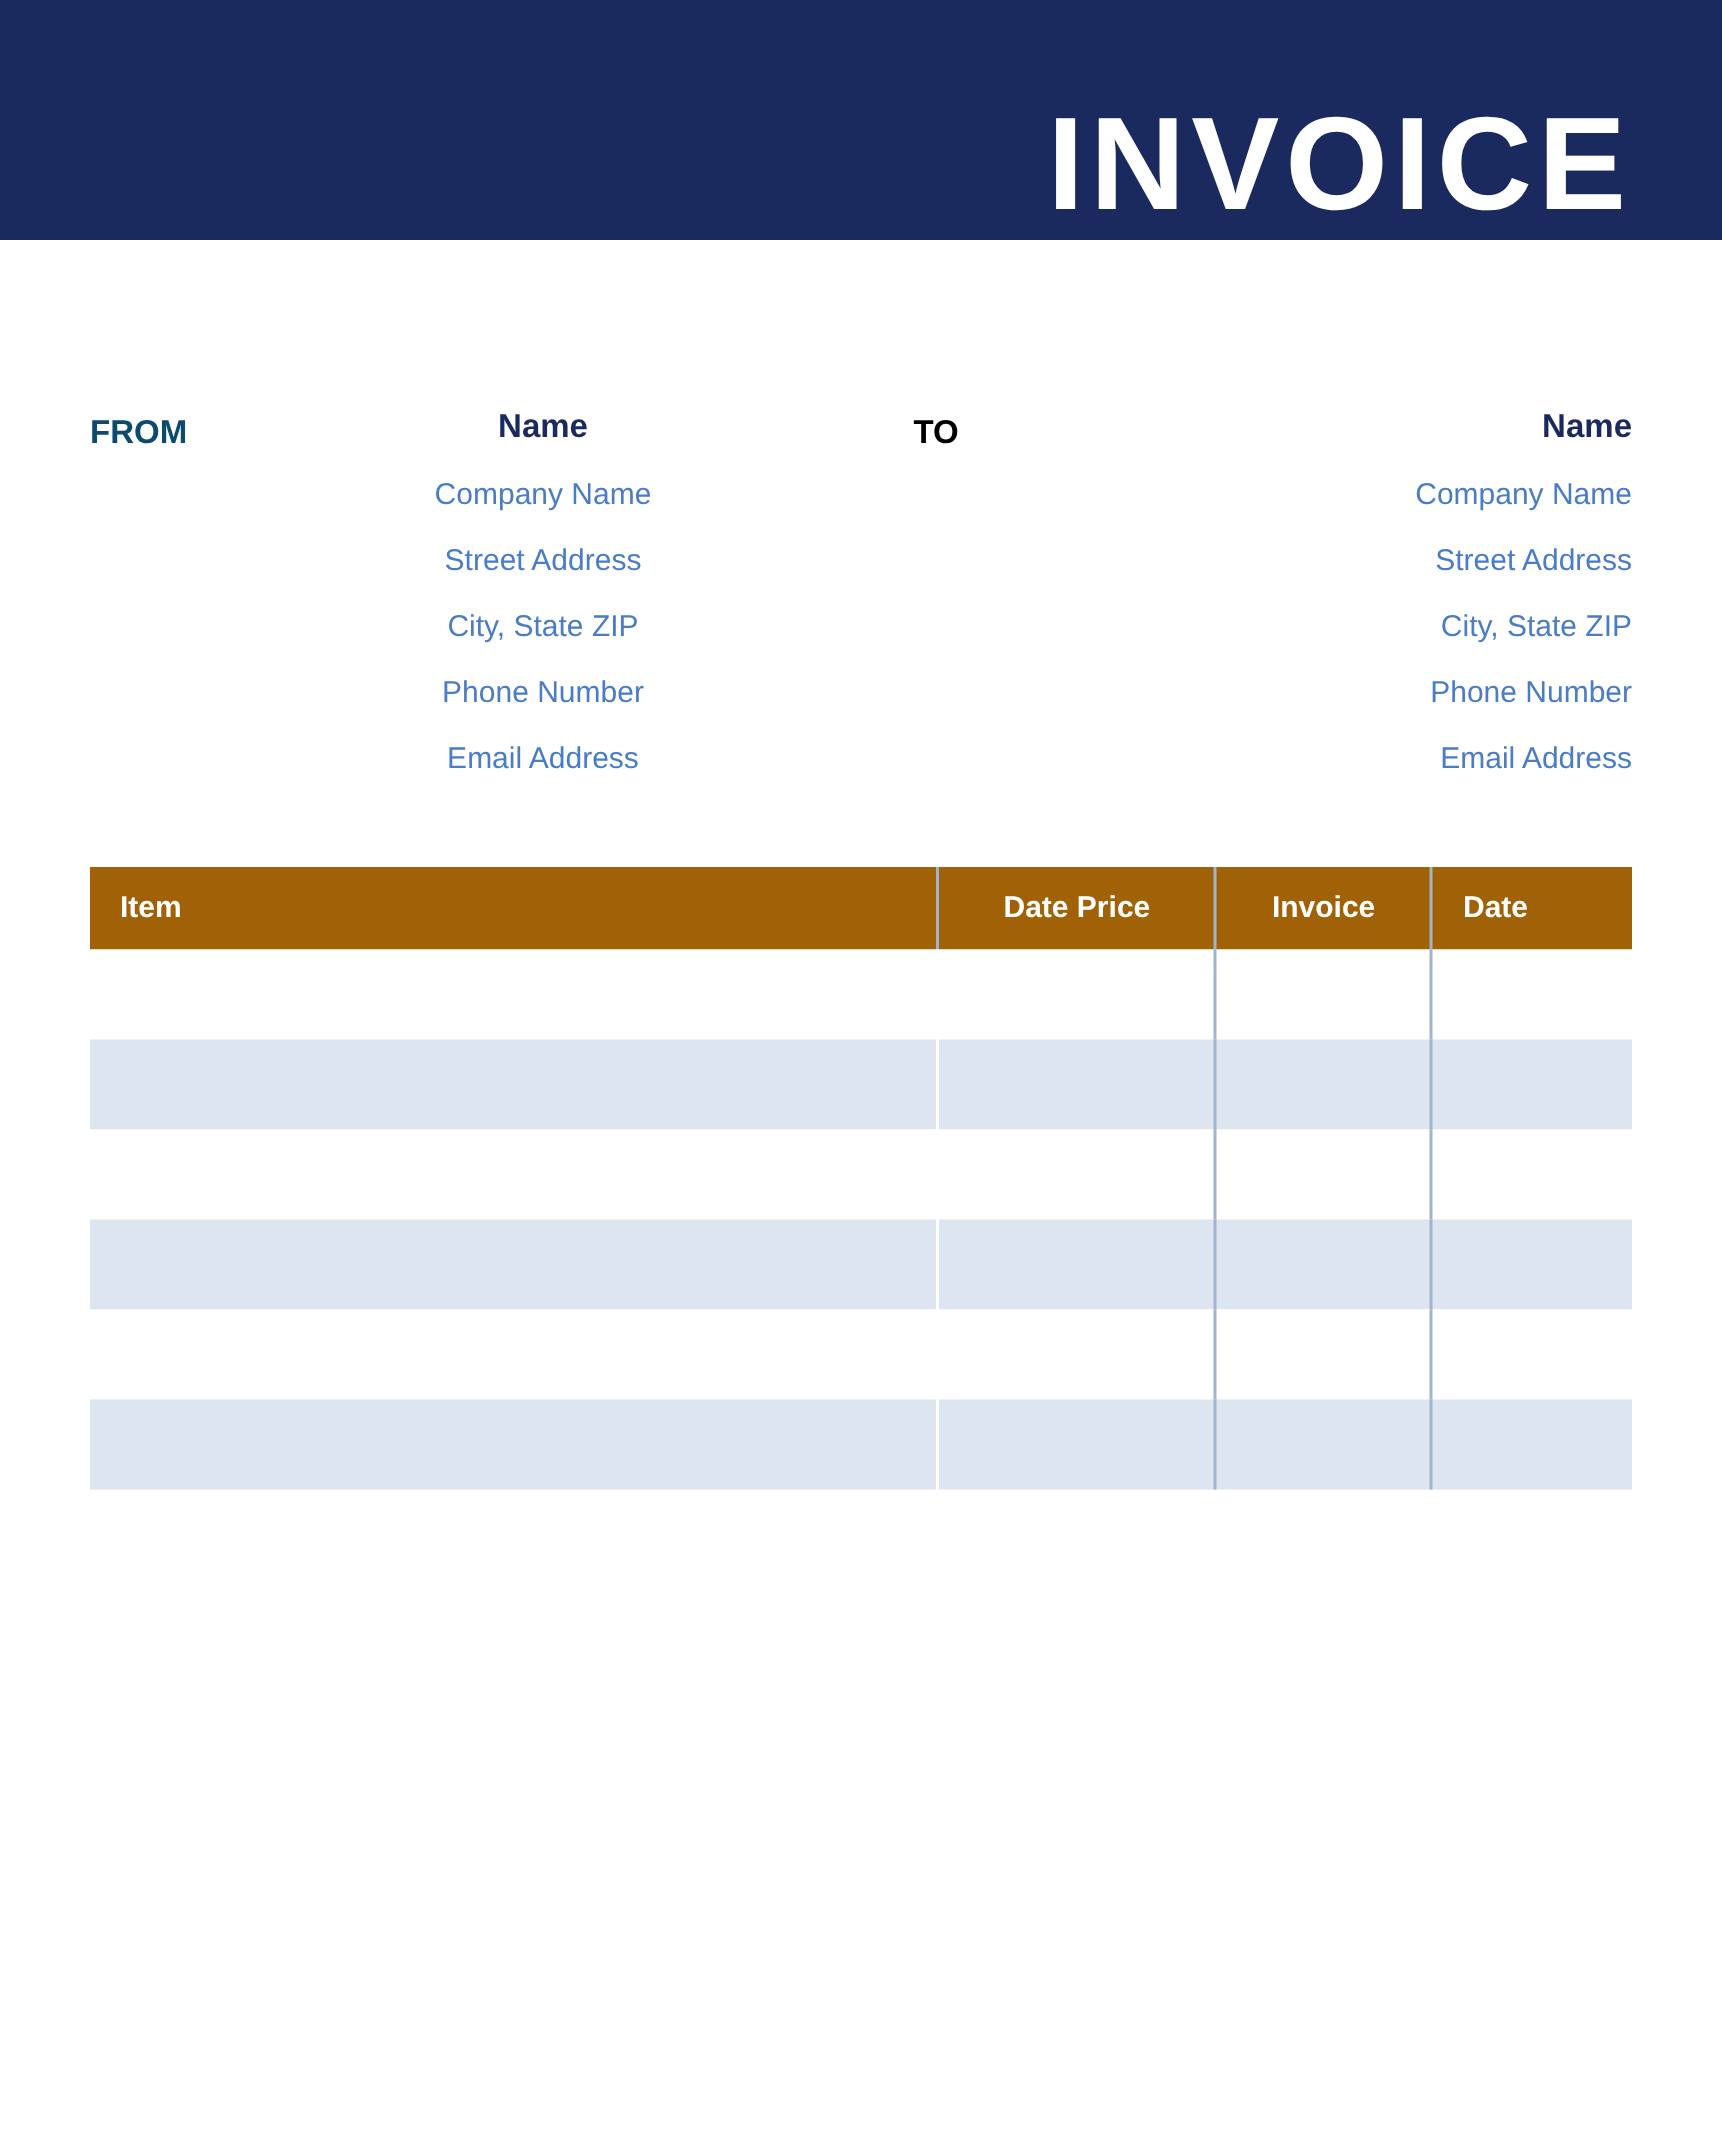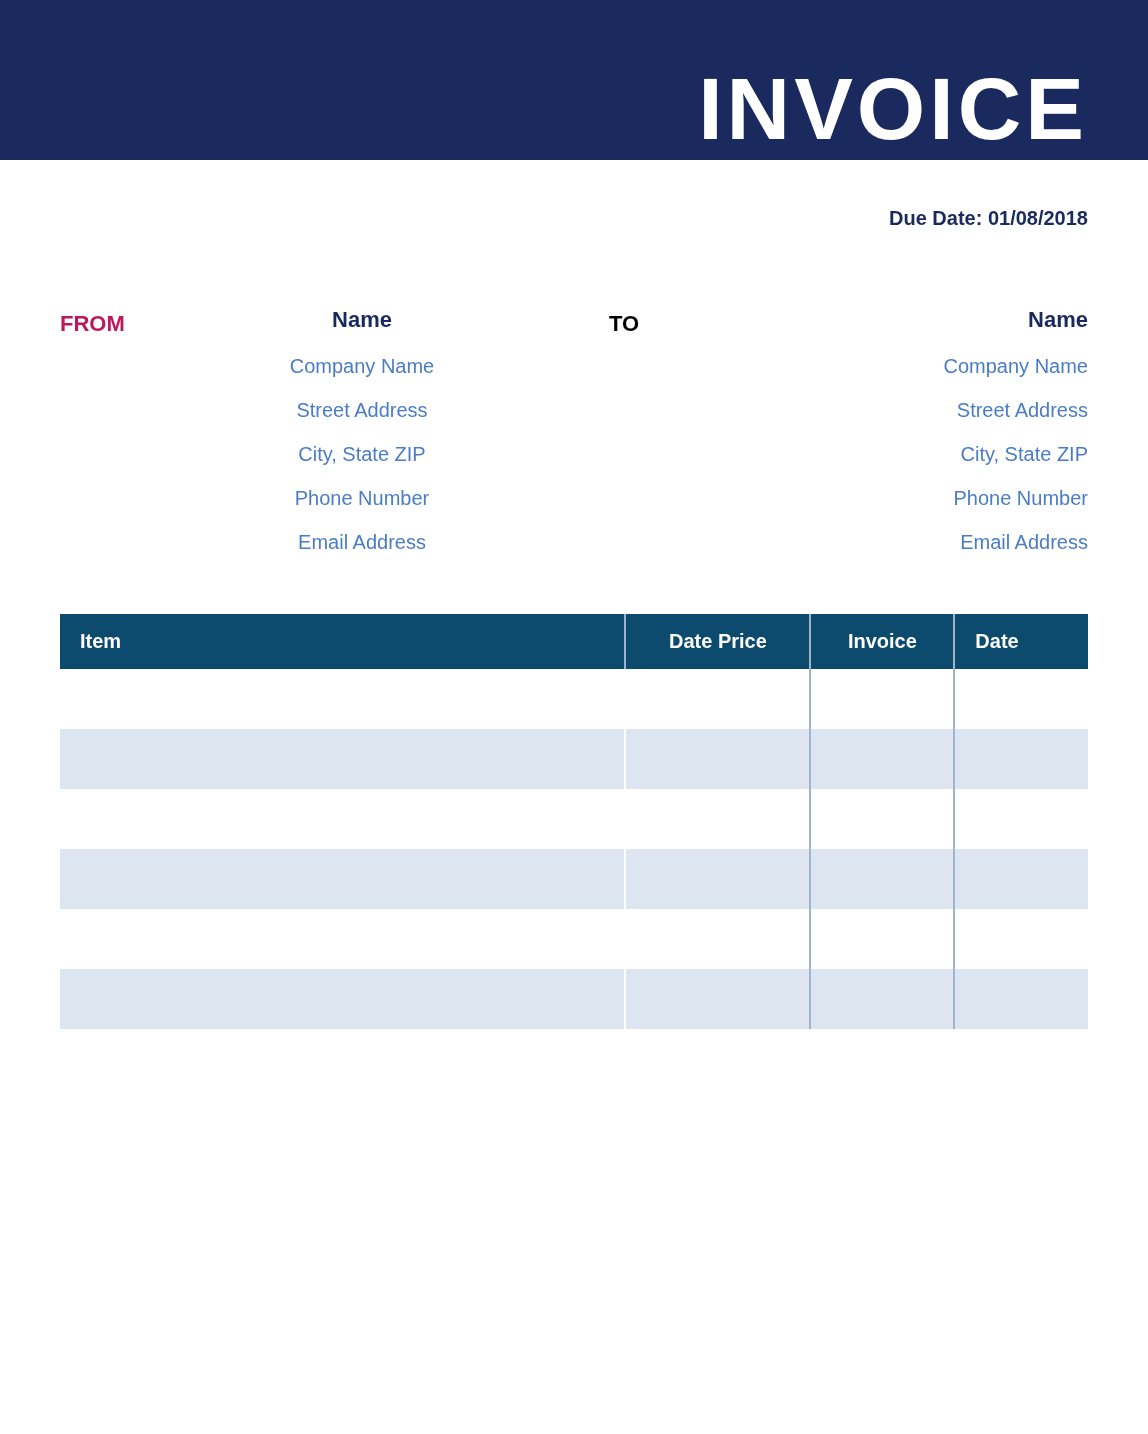--- a/index.html
+++ b/index.html
@@ -50,21 +50,21 @@
       align-items: flex-start;
     }
 
     .from-col {
       width: 100px;
       padding-top: 4px;
     }
 
     .from-heading {
       font-weight: bold;
-      color: #be185d;
+      color: #0c4a6e;
       font-size: 22px;
       line-height: 2.2;
     }
 
     .address-col {
       flex: 1;
       text-align: center;
       color: #4a7cc7;
       font-size: 20px;
       line-height: 2.2;
@@ -103,21 +103,21 @@
       font-size: 22px;
     }
 
     .items-table {
       margin: 0 60px;
       width: calc(100% - 120px);
       border-collapse: collapse;
     }
 
     .items-table thead tr {
-      background-color: #0c4a6e;
+      background-color: #a16207;
       color: #ffffff;
     }
 
     .items-table thead th {
       padding: 16px 20px;
       font-size: 20px;
       font-weight: bold;
       text-align: left;
     }
 
@@ -151,24 +151,20 @@
     .col-price { width: 13%; }
   </style>
 </head>
 <body>
 
 <div class="header-banner">
   <span class="invoice-title">INVOICE</span>
 </div>
 
 <div class="invoice-meta">
-  <div>
-    <span>Due Date:</span>
-    <span>01/08/2018</span>
-  </div>
 </div>
 
 <div class="billing-wrapper">
 
   <div class="from-col">
     <div class="from-heading">FROM</div>
   </div>
 
   <div class="address-col">
     <div class="col-heading">Name</div>

